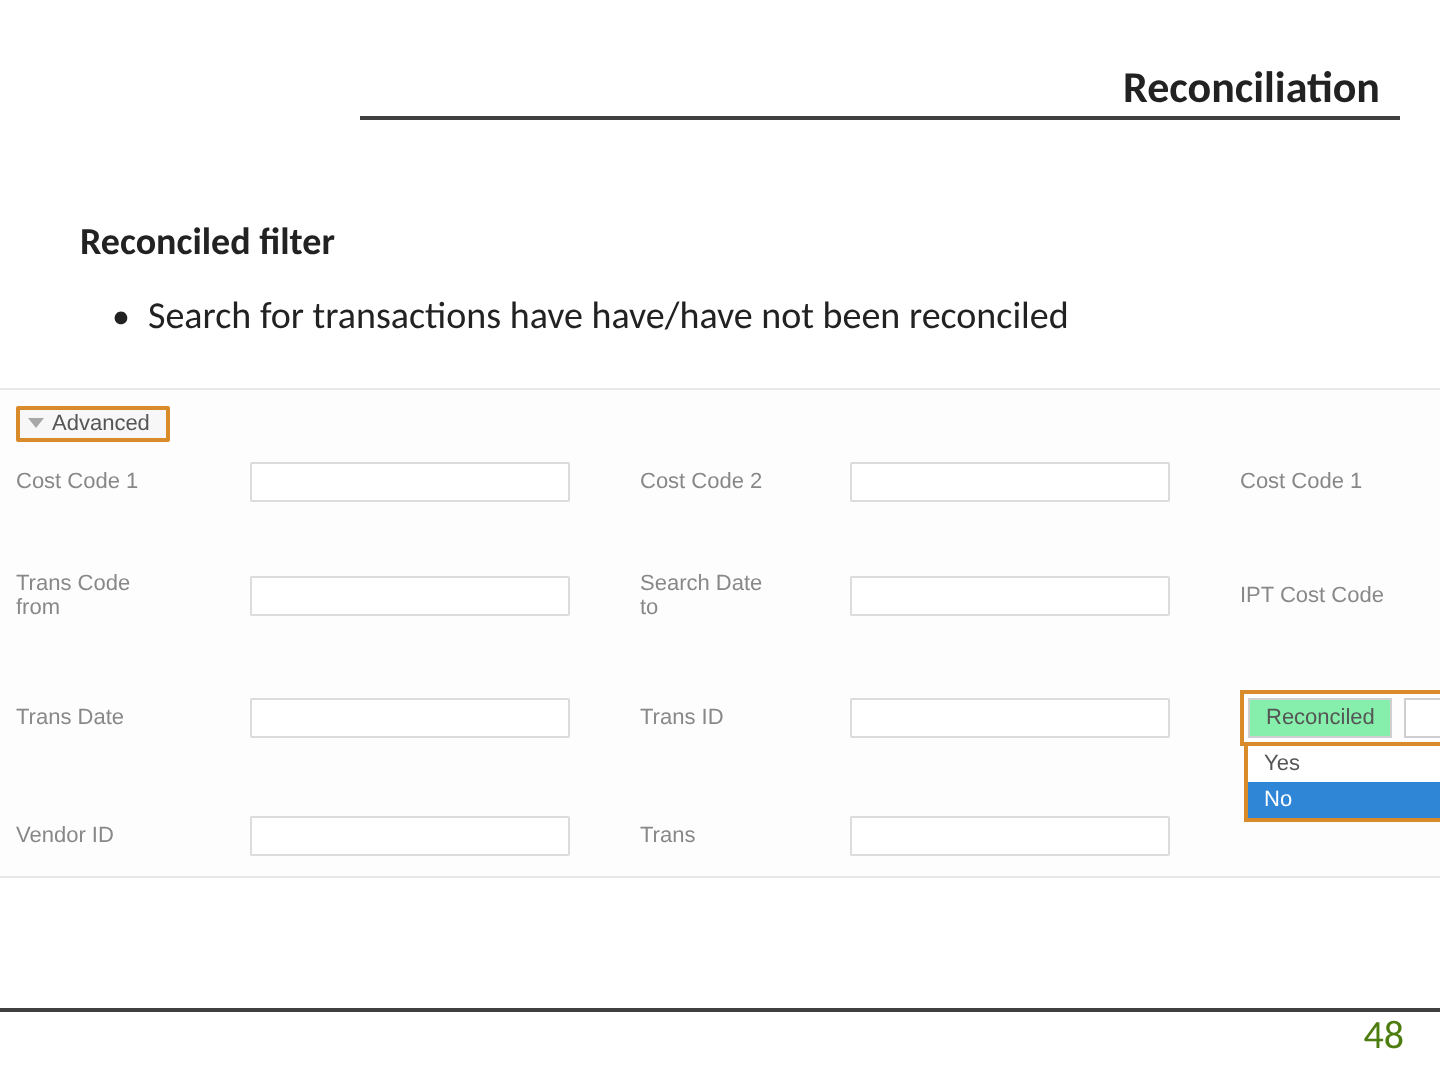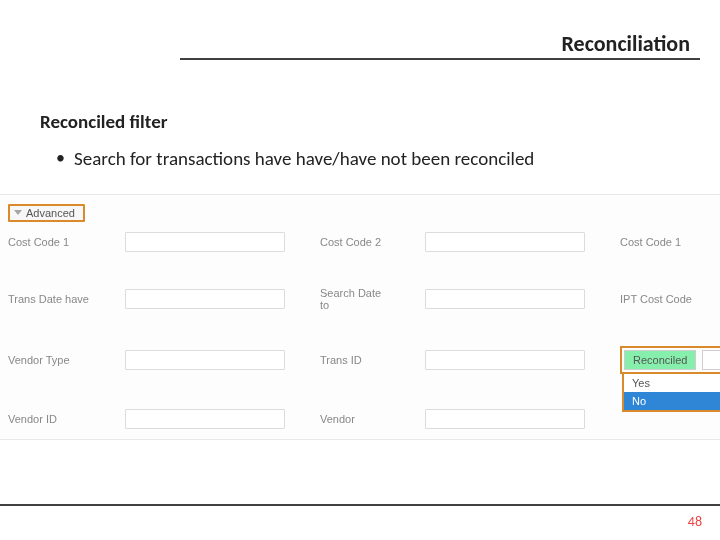--- a/index.html
+++ b/index.html
@@ -228,22 +228,22 @@
     color: #555;
   }
   .dd-item.sel-row {
     background: #2f85d6;
     color: #fff;
   }
   .page-num {
     position: absolute;
     right: 18px;
     bottom: 10px;
-    font-size: 14px;
-    color: #ef4444;
+    font-size: 20px;
+    color: #4d7c0f;
   }
   .footer-line {
     position: absolute;
     left: 0; right: 0; bottom: 34px;
     border-top: 2px solid #404040;
   }
 </style>
 </head>
 <body>
 
@@ -266,50 +266,50 @@
 
     <div class="form-grid">
 
       <div class="fld-label">Cost Code 1</div>
       <div class="fld-input"></div>
       <div class="fld-label">Cost Code 2</div>
       <div class="fld-input"></div>
       <div class="fld-label">Cost Code 1</div>
       <div class="fld-input"></div>
 
-      <div class="fld-label">Trans Date have</div>
+      <div class="fld-label">Trans Code from</div>
       <div class="fld-input"></div>
       <div class="fld-label">Search Date to</div>
       <div class="fld-input"></div>
       <div class="fld-label">IPT Cost Code</div>
       <div class="sel">
         <span>(show all)</span>
         <span class="sel-caret"></span>
       </div>
 
-      <div class="fld-label">Vendor Type</div>
+      <div class="fld-label">Trans Date</div>
       <div class="fld-input"></div>
       <div class="fld-label">Trans ID</div>
       <div class="fld-input"></div>
       <div class="reconciled-cell">
         <div class="rec-box">
           <div class="rec-label-box">Reconciled</div>
           <div class="rec-select">
             <span class="rec-select-caret"></span>
           </div>
         </div>
         <div class="dropdown">
           <div class="dd-item">Yes</div>
           <div class="dd-item sel-row">No</div>
         </div>
       </div>
 
       <div class="fld-label">Vendor ID</div>
       <div class="fld-input"></div>
-      <div class="fld-label">Vendor</div>
+      <div class="fld-label">Trans</div>
       <div class="fld-input"></div>
       <div></div>
         <div></div>
     </div>
   </div>
 </div>
 
 <div class="footer-line"></div>
 <div class="page-num">48</div>
 

